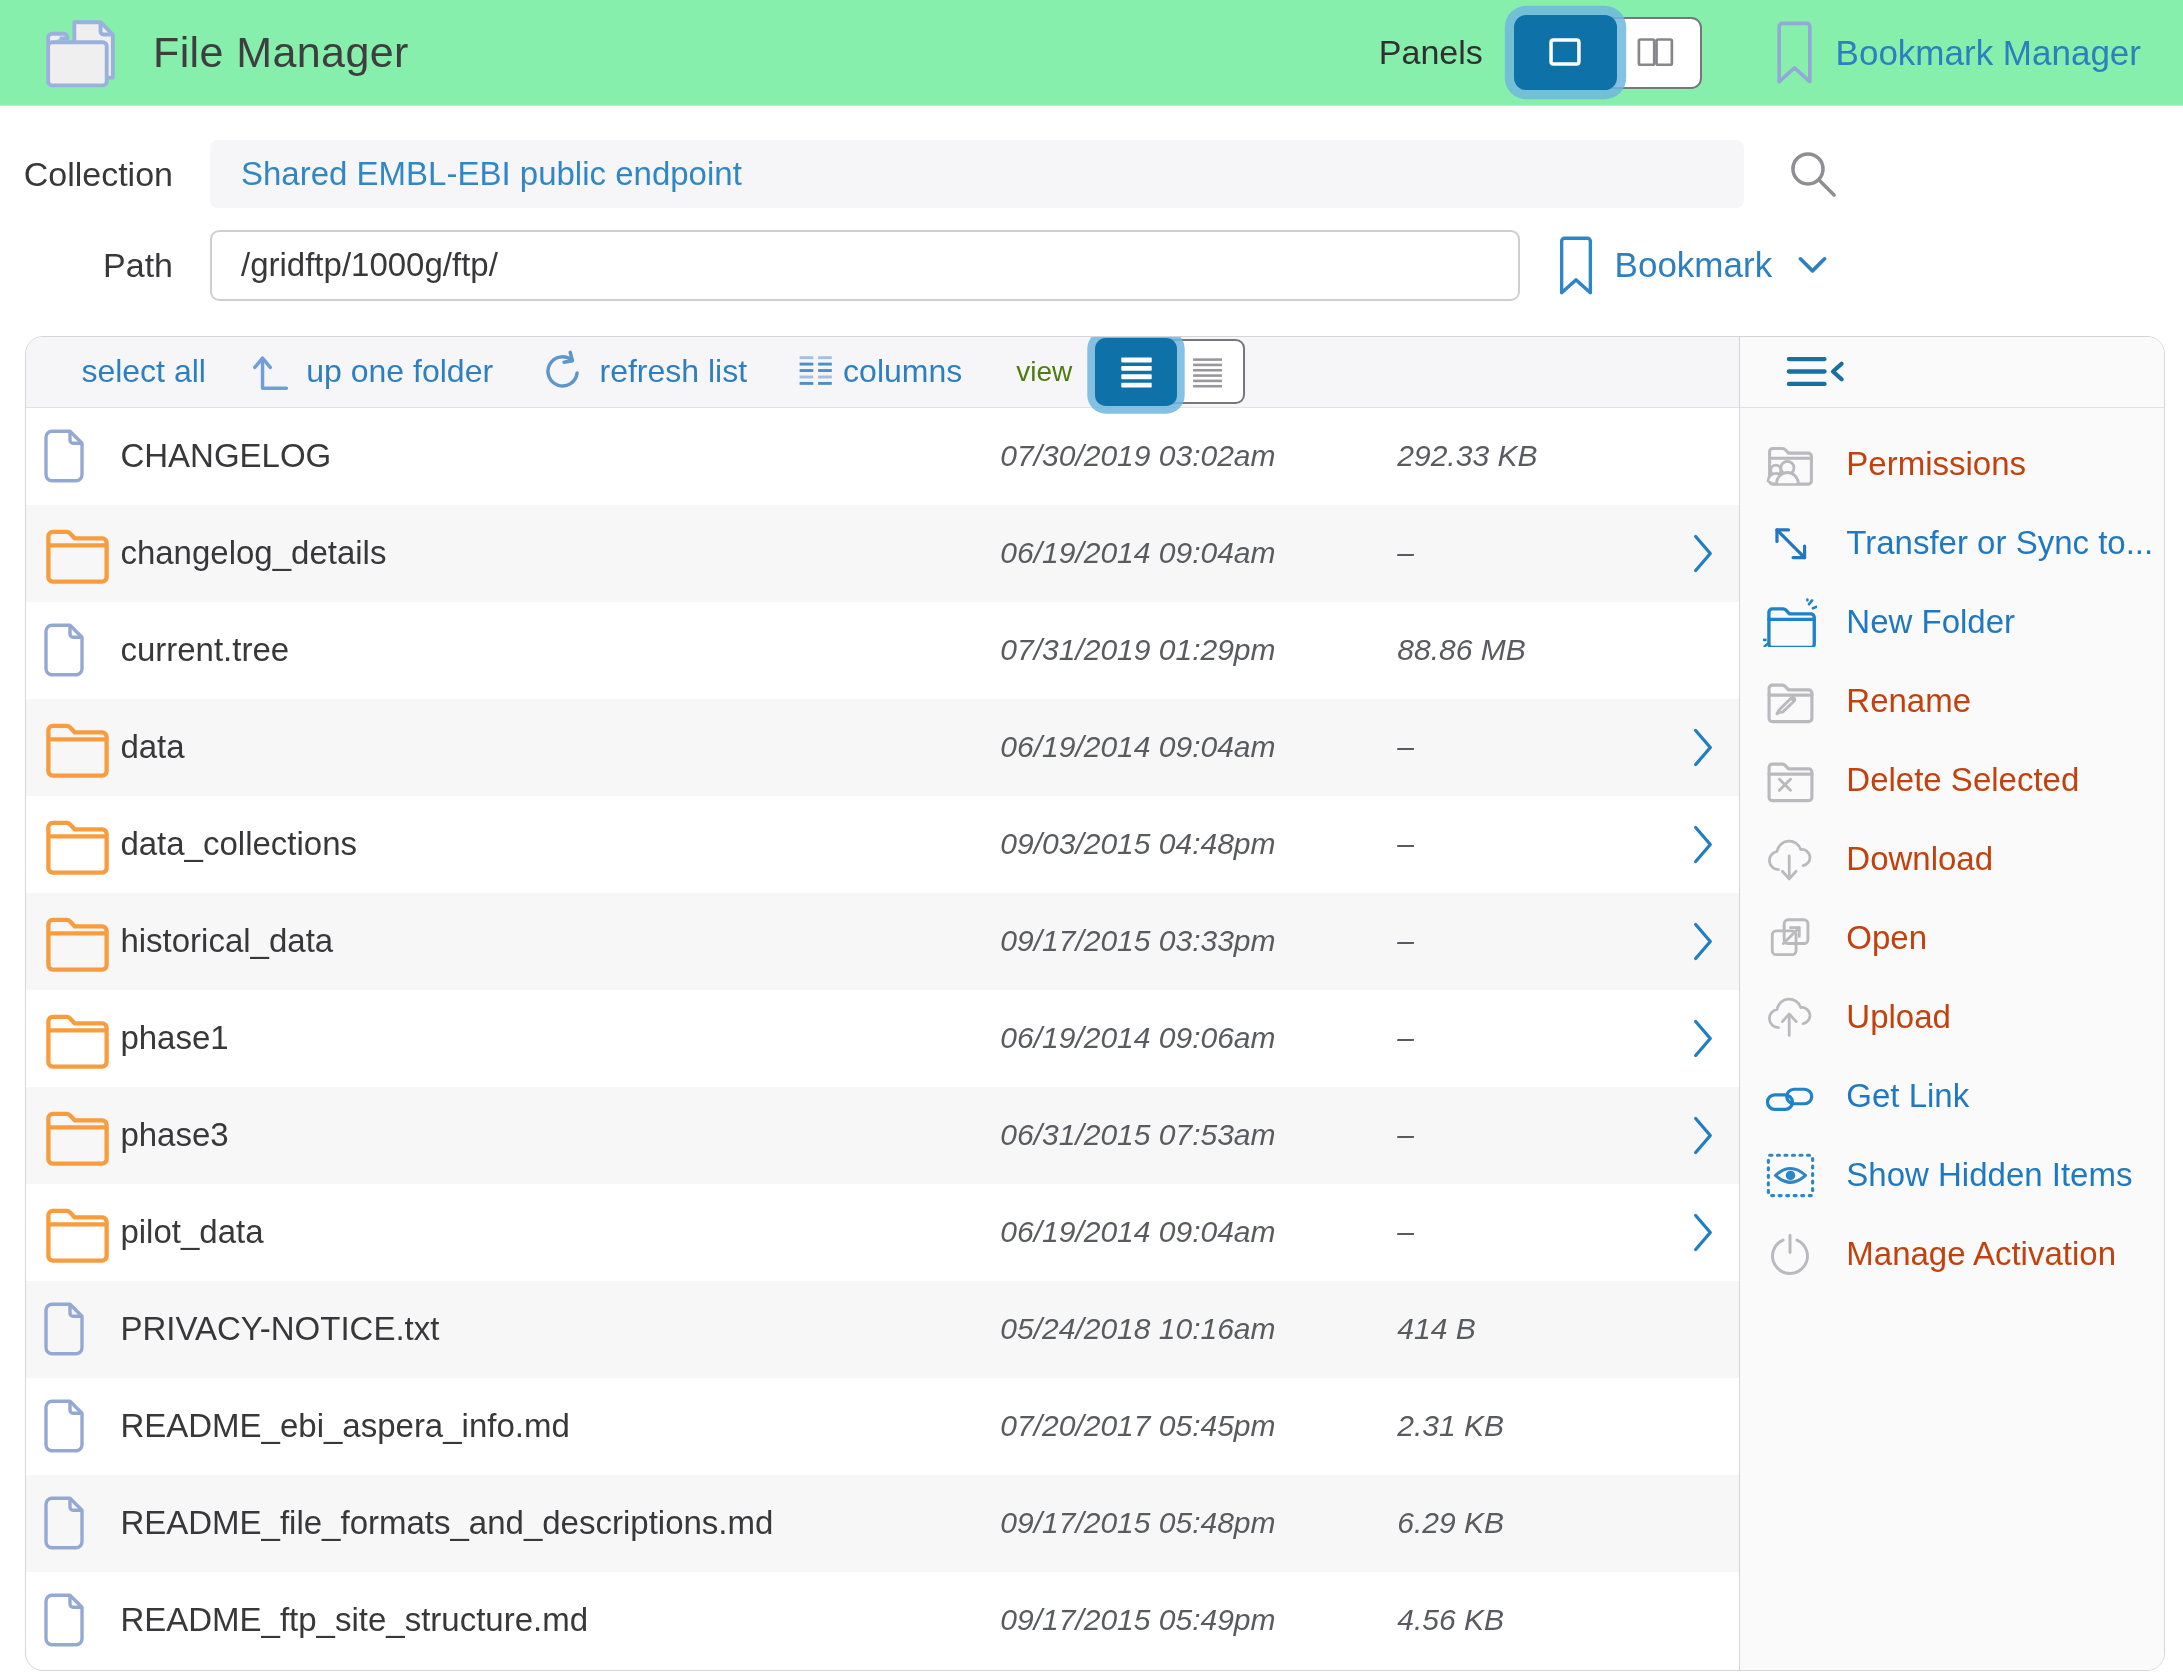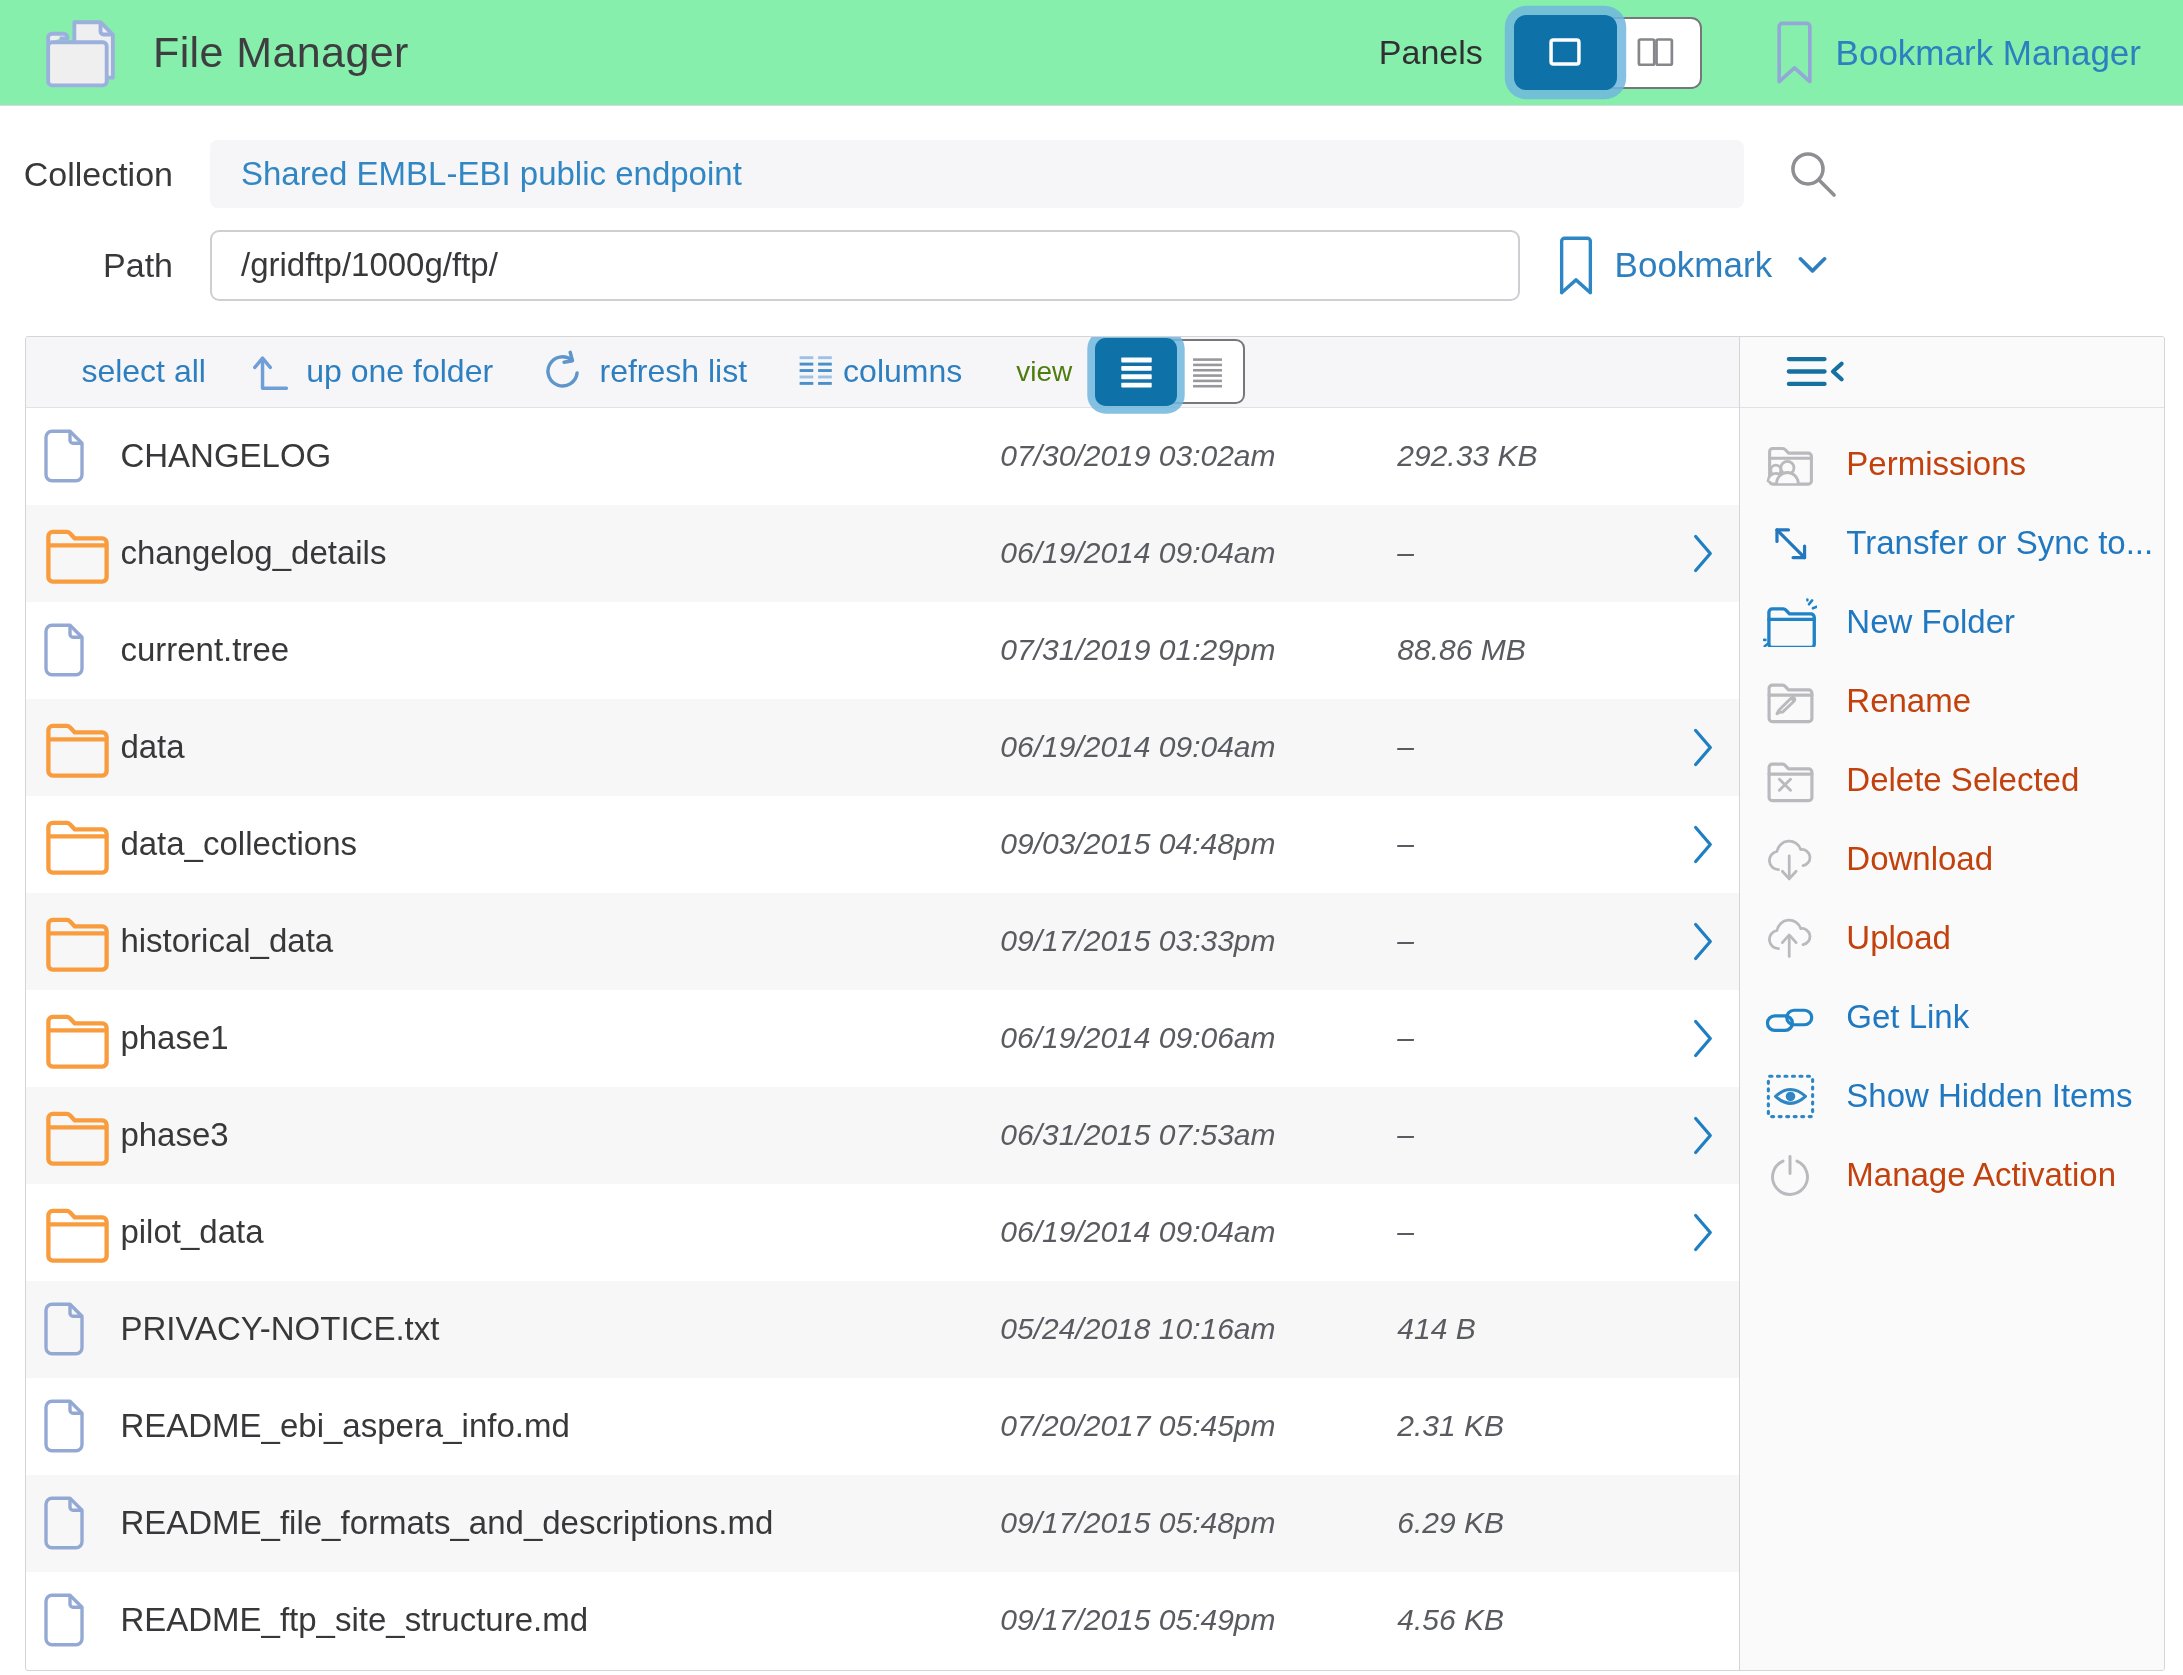--- a/index.html
+++ b/index.html
@@ -32,21 +32,21 @@
     font-size:33px; color:#3187c4; cursor:pointer; }
   .path-field { margin-left:37px; width:1310px; height:71px; background:#fff;
     border:2.3px solid #cfcfd3; border-radius:9.2px; display:flex; align-items:center;
     padding:0 29px; font-size:33px; color:#38383a; }
   .search-btn { margin-left:45px; cursor:pointer; display:flex; }
   .bookmark-link { margin-left:39px; display:flex; align-items:center; gap:21.6px; cursor:pointer; }
   .bookmark-link span { font-size:35px; color:#2e7fc0; }
   .bookmark-link .chev { margin-left:4.6px; display:flex; }
 
   
-  .card { margin:35px 17.7px 0 25.4px; height:1335px; border:1.5px solid #d5d5d8; border-radius:3px;
+  .card { margin:35px 17.7px 0 25.4px; height:1335px; border:1.5px solid #d5d5d8; border-radius:18px;
     display:flex; overflow:hidden; background:#fff; }
   .browser { flex:1; display:flex; flex-direction:column; min-width:0; }
   .side-panel { width:425px; flex:none; border-left:1.5px solid #d5d5d8; background:#fafafb; }
 
   
   .toolbar { height:71px; flex:none; background:#f6f6f8; border-bottom:1.5px solid #e2e2e5;
     display:flex; align-items:center; padding-left:55px; }
   .tb-link { font-size:32px; color:#2e7fc0; cursor:pointer; }
   .tb-group { display:flex; align-items:center; gap:15.4px; cursor:pointer; }
   .g-up { margin-left:45px; } .g-refresh { margin-left:48px; }
@@ -529,20 +529,31 @@
     <span class="menu-icon">
             <svg class="lined ic-gray" width="52" height="46" viewBox="0 0 64 60" stroke-width="3.6">
     <path d="M17,44 a12,12 0 0 1 -2,-23.8 a16,16 0 0 1 31,-2.5 a10.5,10.5 0 0 1 3,20.8"></path>
     <path d="M31,26 V54"></path>
     <polyline points="22,46 31,56 40,46"></polyline>
   </svg>
           </span>
     <span class="menu-label">Download</span>
   </div>
 
+  <div class="menu-item disabled">
+    <span class="menu-icon">
+            <svg class="lined ic-gray" width="49" height="46" viewBox="0 0 60 58" stroke-width="3.6">
+    <rect x="22" y="6" width="30" height="30" rx="5"></rect>
+    <rect x="7" y="20" width="30" height="30" rx="5"></rect>
+    <line x1="21" y1="36" x2="41" y2="16"></line>
+    <polyline points="30,16 41,16 41,27"></polyline>
+  </svg>
+          </span>
+    <span class="menu-label">Open</span>
+  </div>
 
   <div class="menu-item disabled">
     <span class="menu-icon">
             <svg class="lined ic-gray" width="52" height="46" viewBox="0 0 64 60" stroke-width="3.6">
     <path d="M17,44 a12,12 0 0 1 -2,-23.8 a16,16 0 0 1 31,-2.5 a10.5,10.5 0 0 1 3,20.8"></path>
     <path d="M31,54 V28"></path>
     <polyline points="22,36 31,26 40,36"></polyline>
   </svg>
           </span>
     <span class="menu-label">Upload</span>

